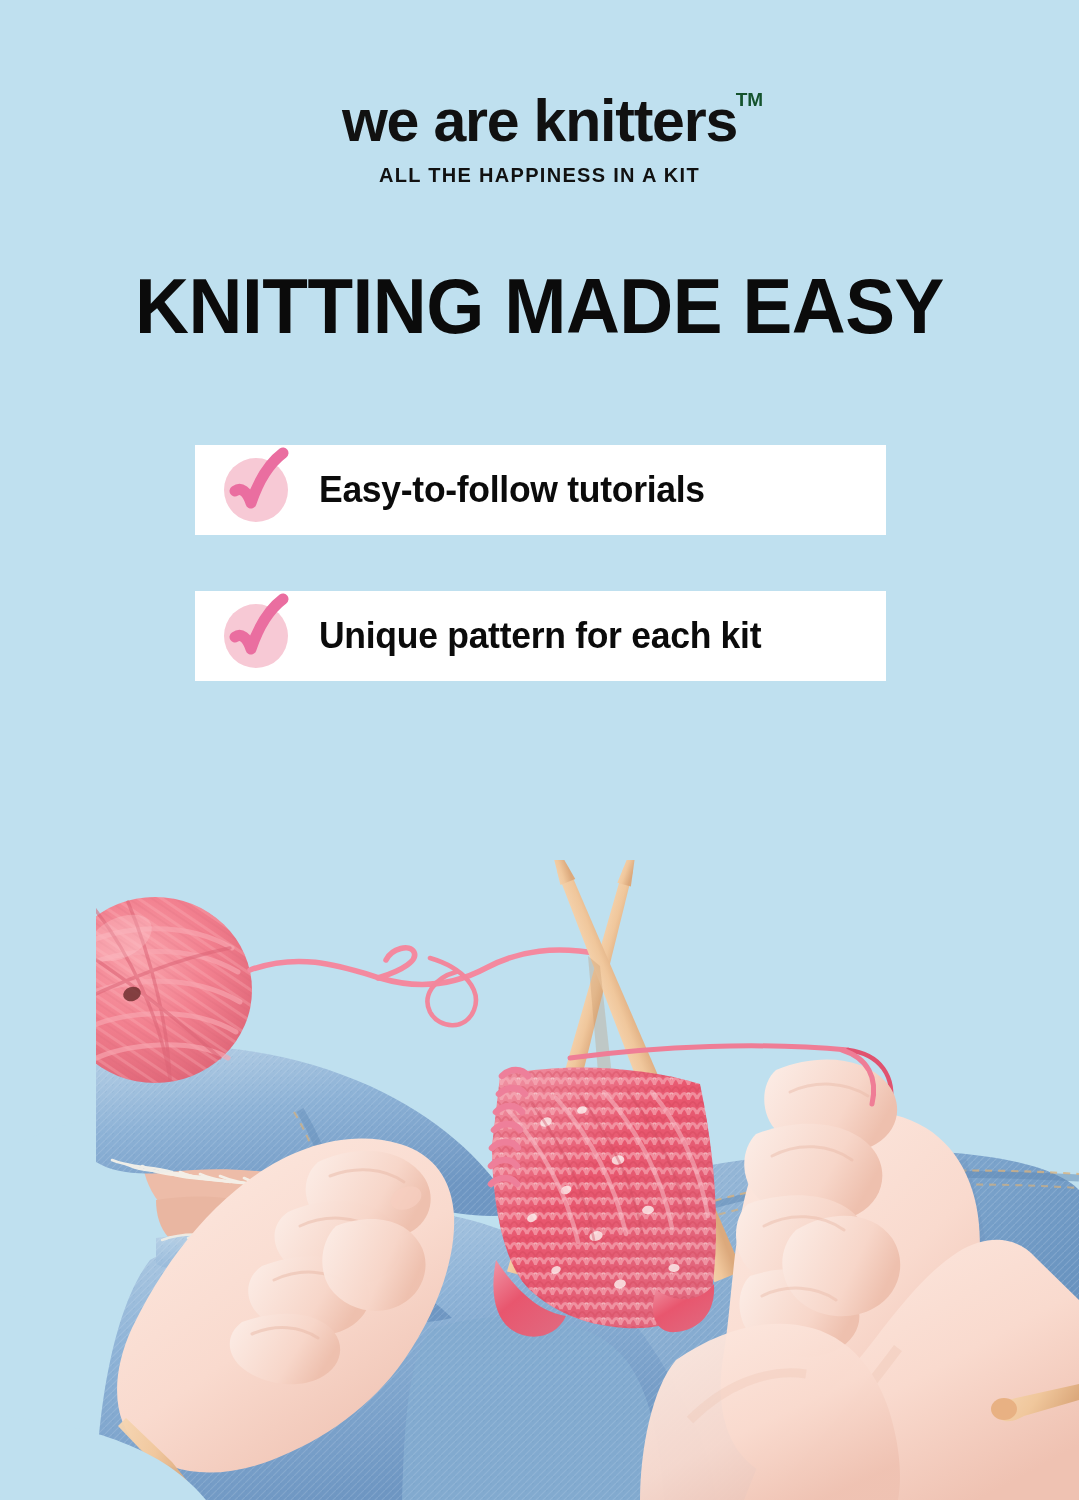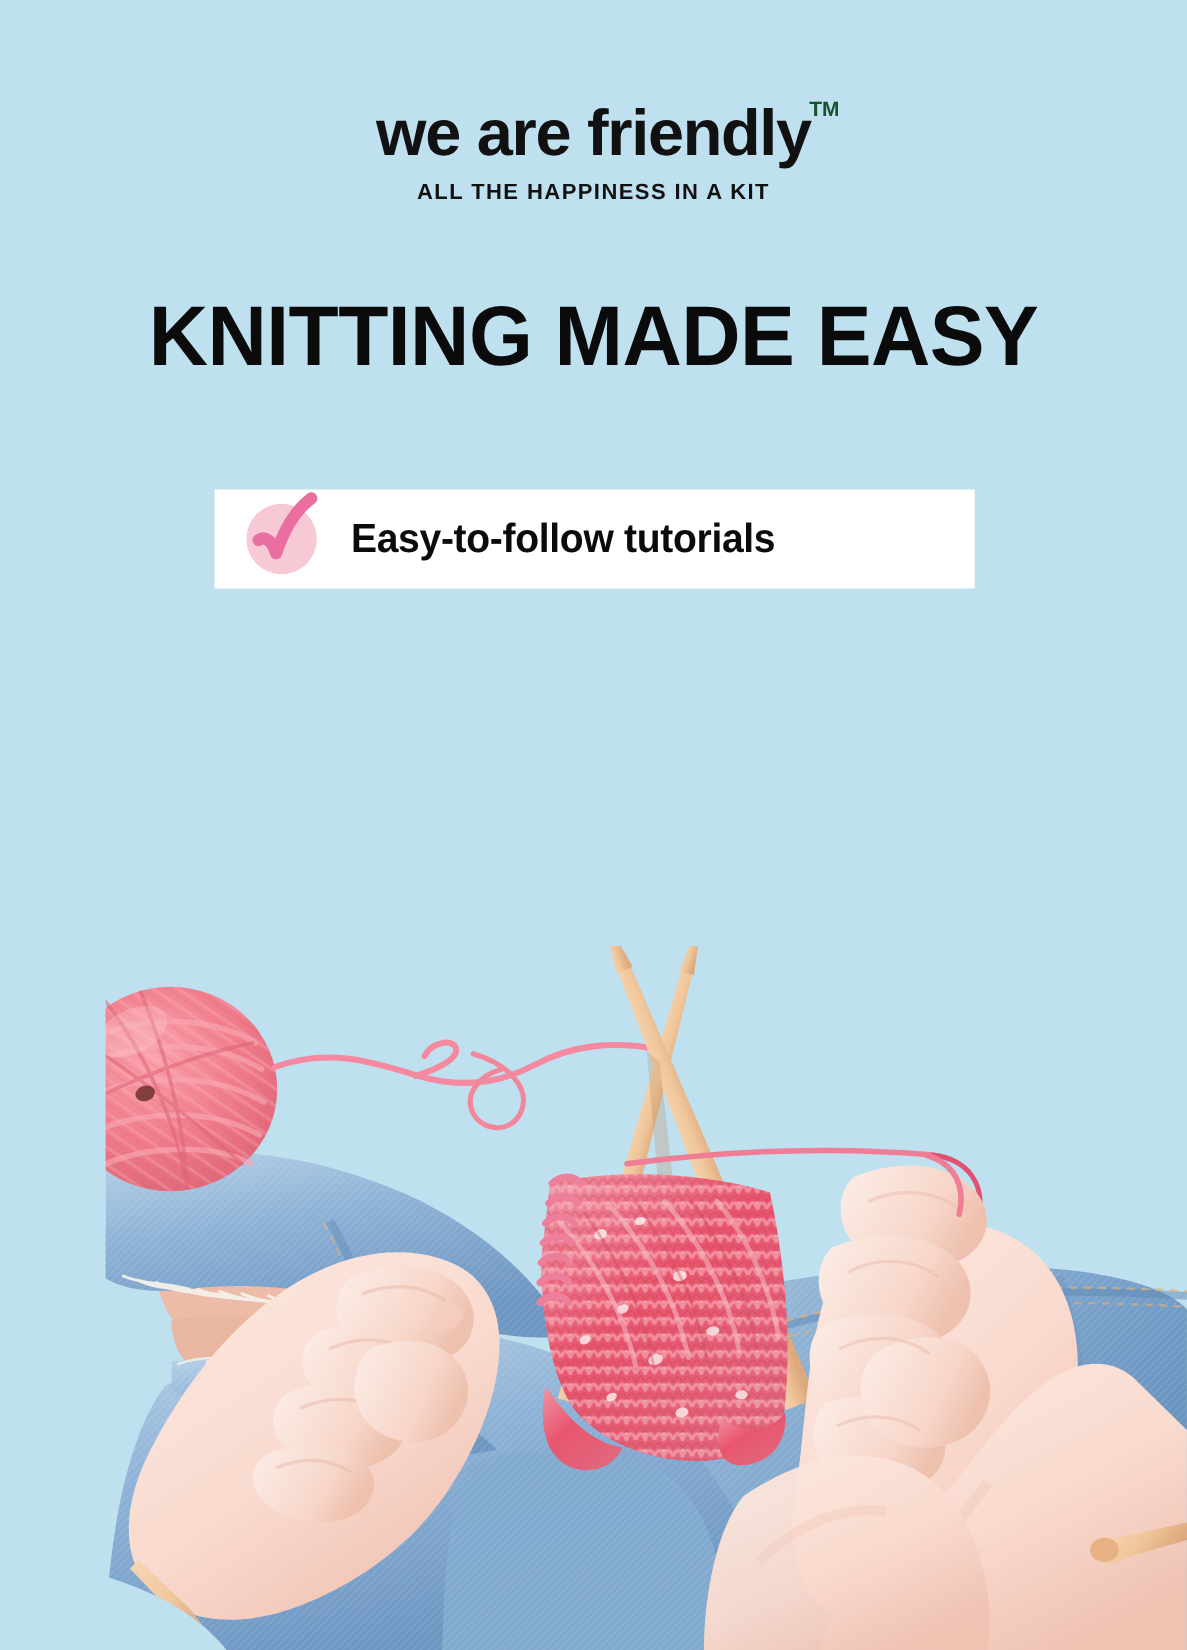--- a/index.html
+++ b/index.html
@@ -124,40 +124,49 @@
   }
   .photo-svg { display:block; width:1079px; height:640px; }
 </style>
 </head>
 <body>
 
 <div class="poster">
 
   <div class="brand-block">
     <div class="brand-logo">
-      <span>we are friendly</span><span class="brand-tm">TM</span>
+      <span>we are knitters</span><span class="brand-tm">TM</span>
     </div>
     <div class="brand-tagline">ALL THE HAPPINESS IN A KIT</div>
   </div>
 
   <div class="headline">KNITTING MADE EASY</div>
 
   <div class="features">
 
     <div class="feature-card">
       <span class="check-badge">
         <span class="disc"></span>
         <svg viewBox="0 0 74 74" aria-hidden="true">
           <path d="M14 40 C20 36 26 40 30 52 C38 28 50 11 62 2" fill="none" stroke="#ea6ea0" stroke-width="11" stroke-linecap="round" stroke-linejoin="round"></path>
         </svg>
       </span>
       <span class="feature-label">Easy-to-follow tutorials</span>
     </div>
 
 
+    <div class="feature-card">
+      <span class="check-badge">
+        <span class="disc"></span>
+        <svg viewBox="0 0 74 74" aria-hidden="true">
+          <path d="M14 40 C20 36 26 40 30 52 C38 28 50 11 62 2" fill="none" stroke="#ea6ea0" stroke-width="11" stroke-linecap="round" stroke-linejoin="round"></path>
+        </svg>
+      </span>
+      <span class="feature-label">Unique pattern for each kit</span>
+    </div>
 
   </div>
 
   <div class="photo">
     <svg class="photo-svg" viewBox="0 0 1079 640" preserveAspectRatio="none">
       <defs>
         <linearGradient id="denimG" x1="0" y1="0" x2="0.4" y2="1">
           <stop offset="0%" stop-color="#b9d2e7"></stop>
           <stop offset="45%" stop-color="#8db2d6"></stop>
           <stop offset="100%" stop-color="#6e96c2"></stop>

